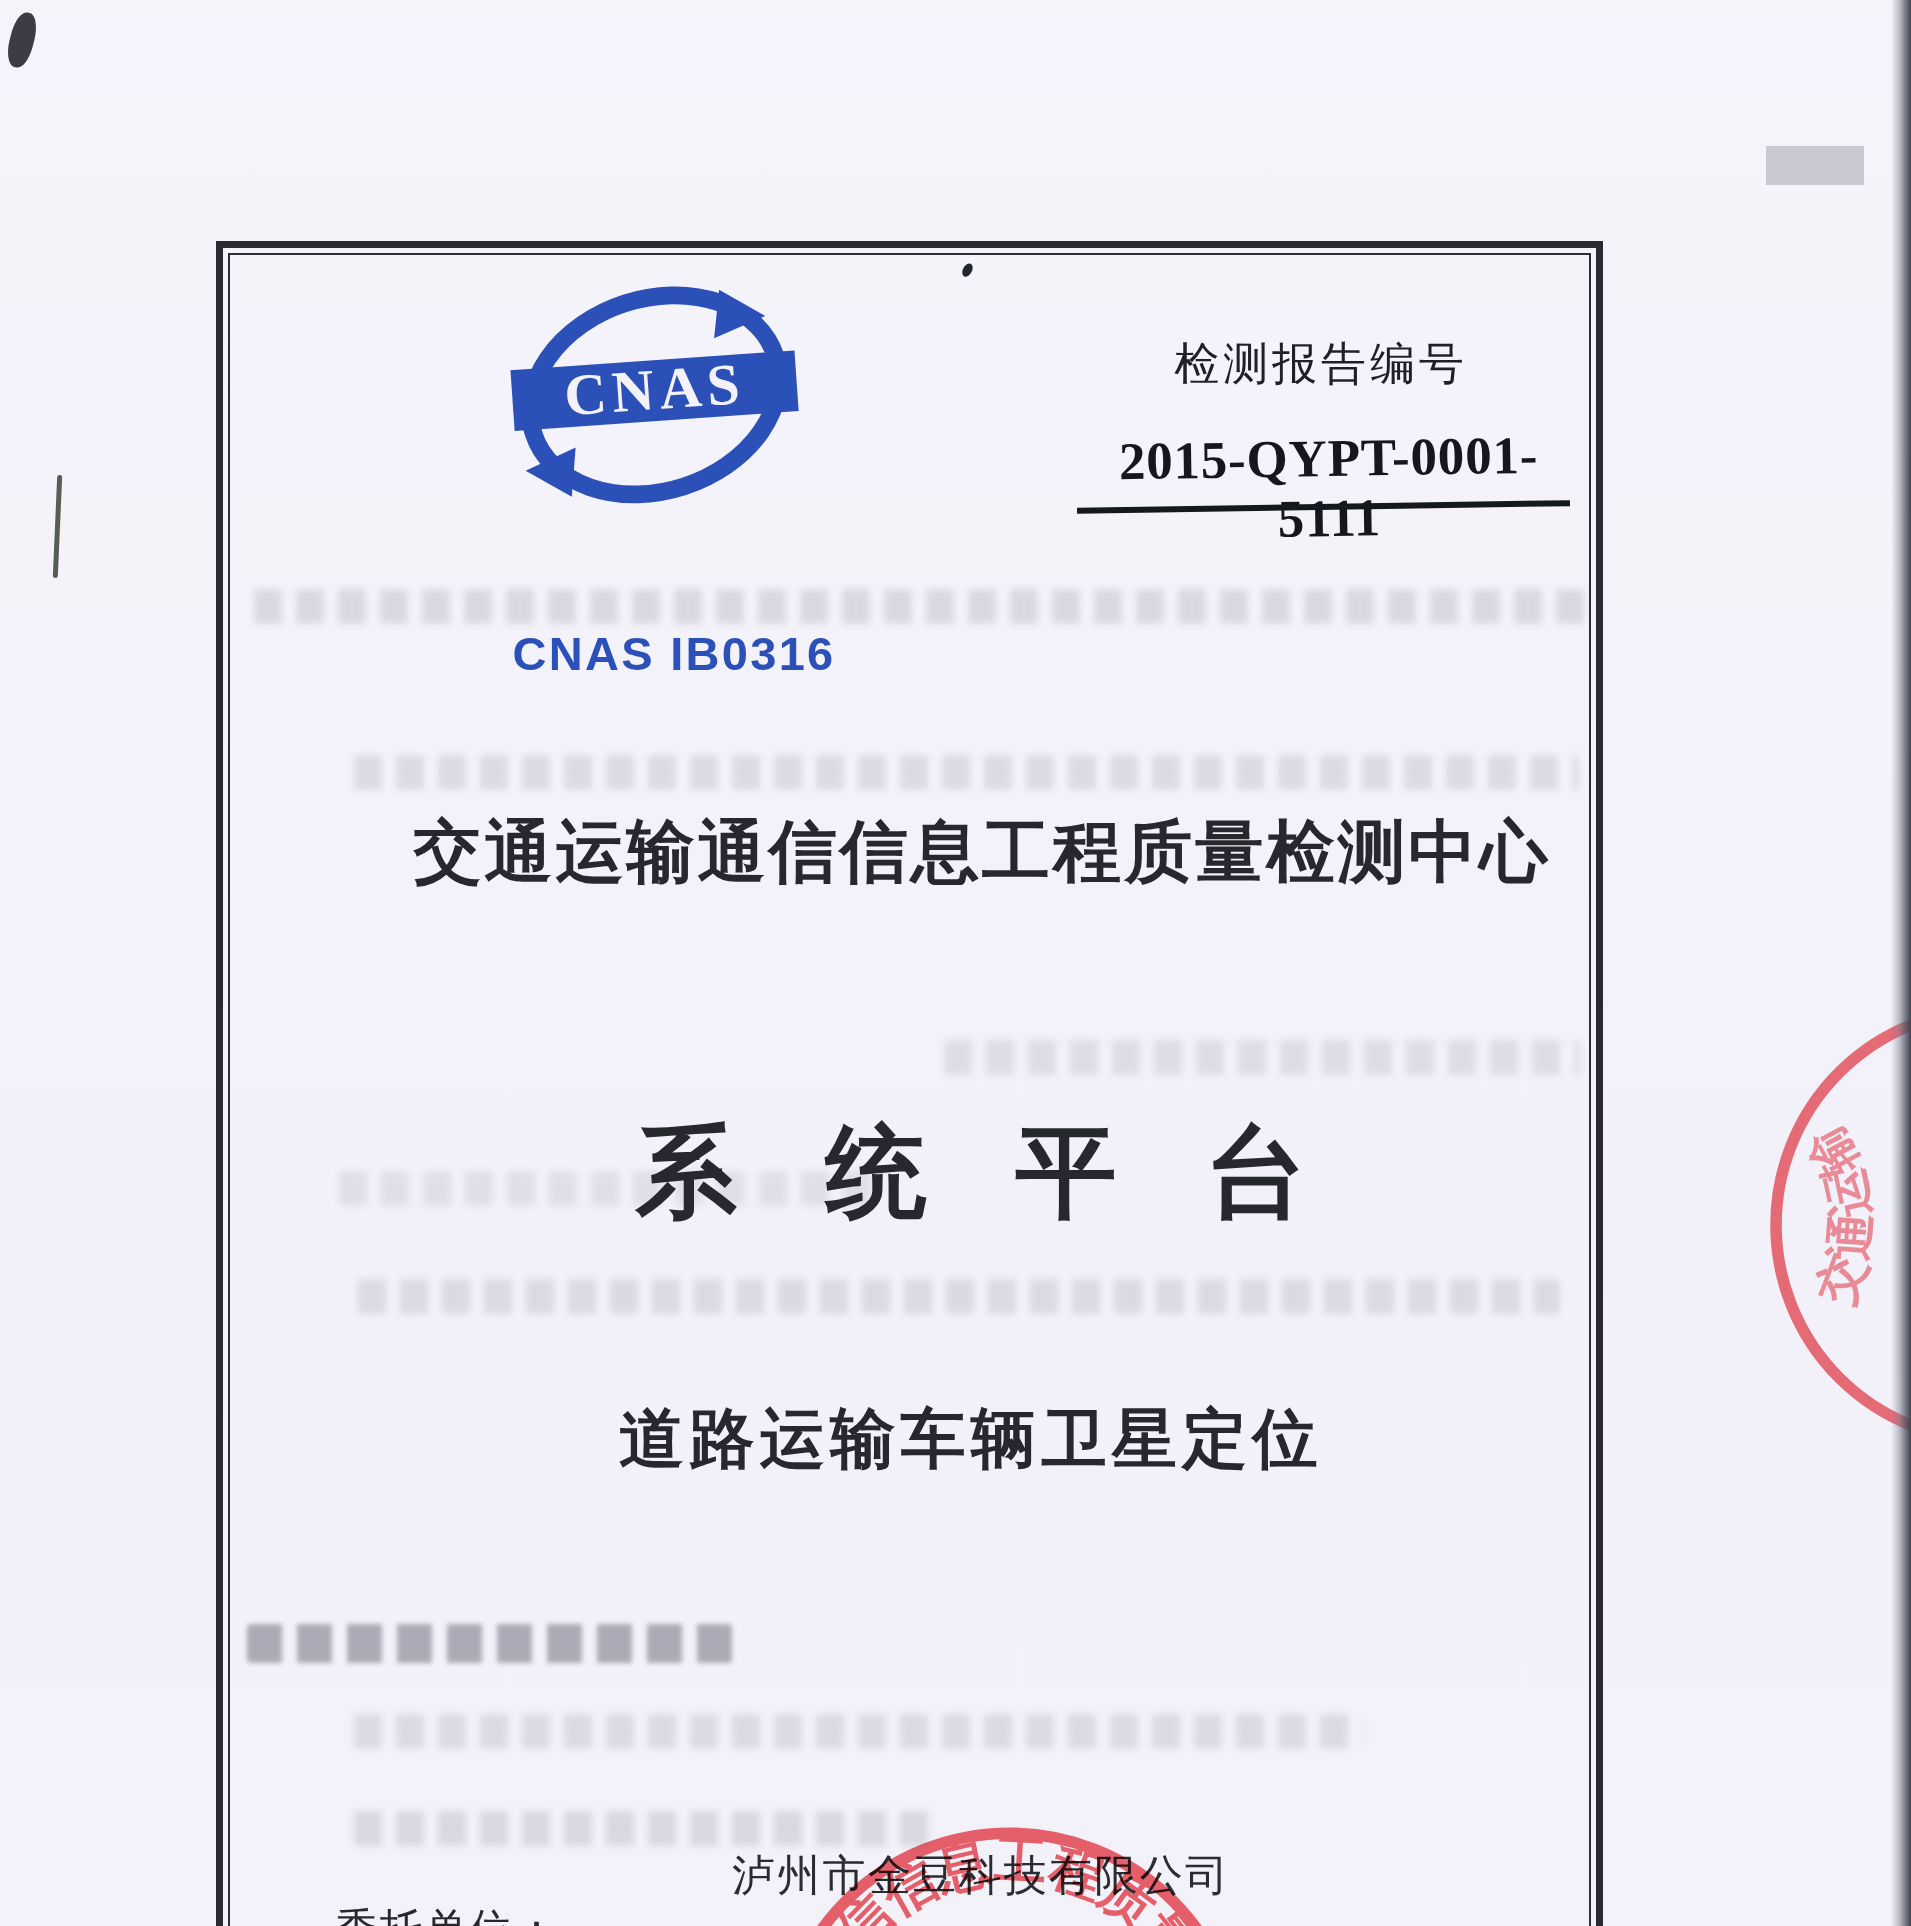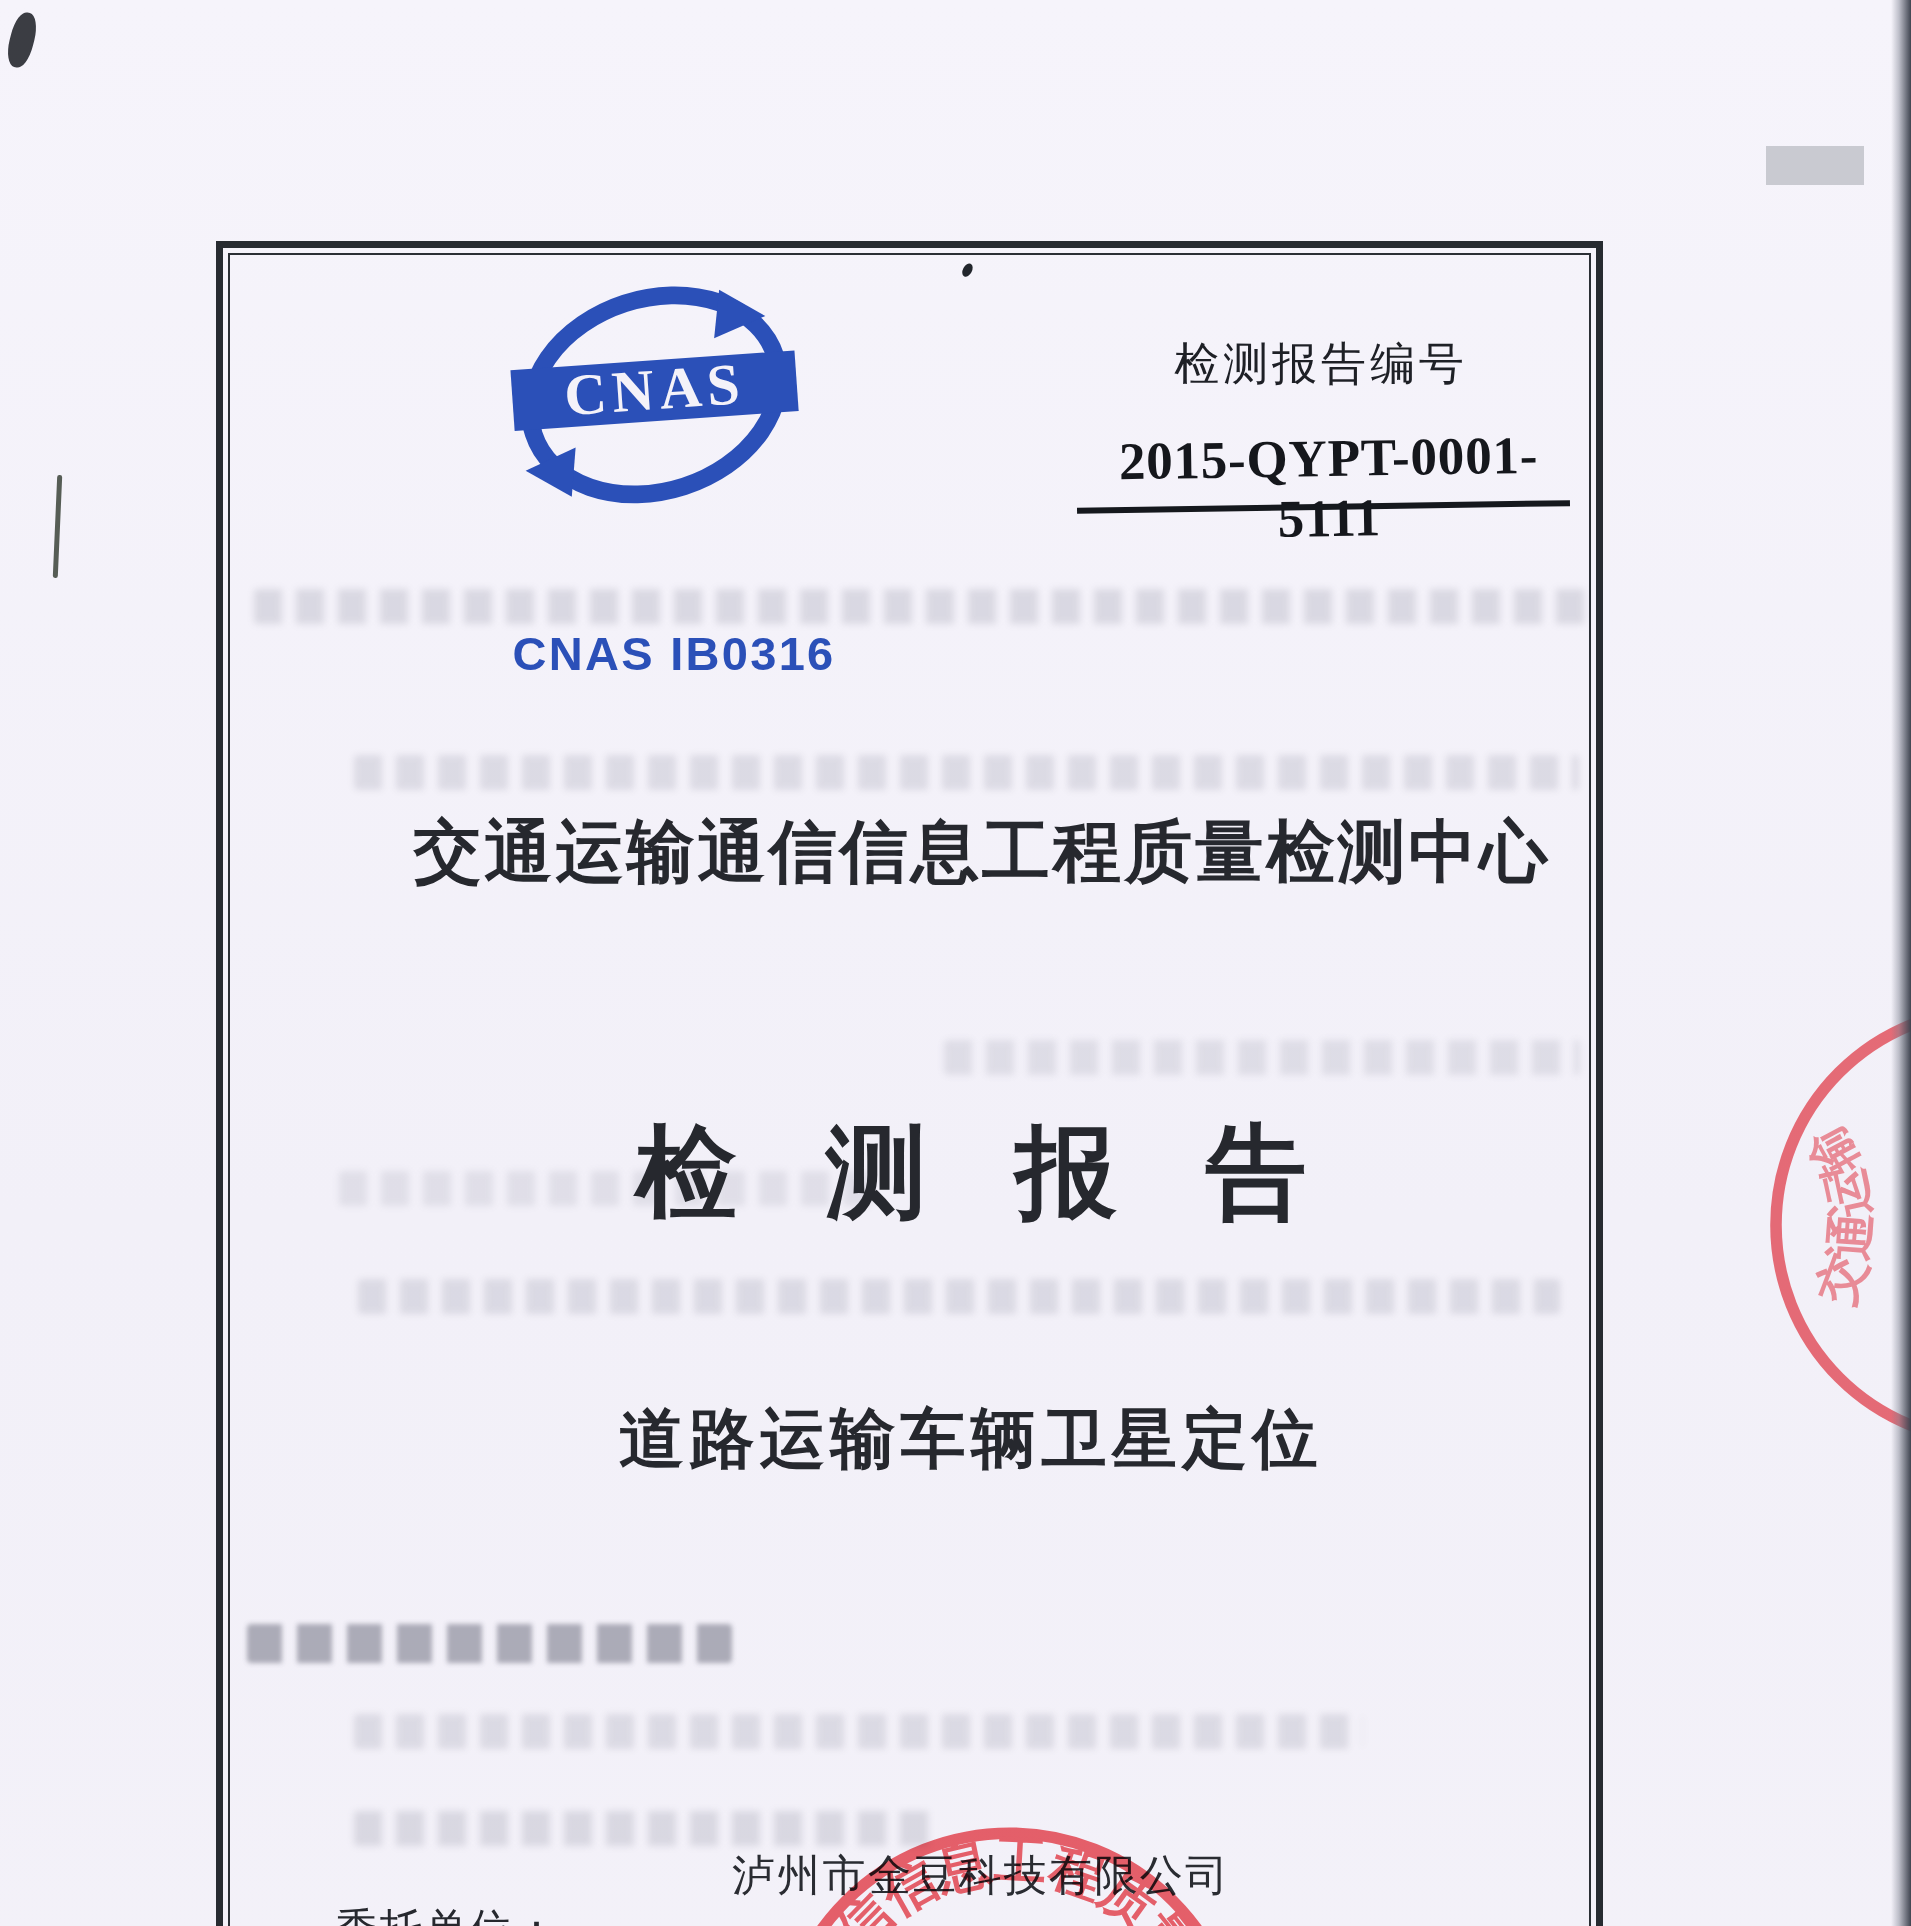--- a/index.html
+++ b/index.html
@@ -136,21 +136,21 @@
     </g>
   </svg>
   <div class="cnas-cert">CNAS IB0316</div>
 
   <div class="report-no-label">检测报告编号</div>
   <div class="report-no">2015-QYPT-0001-5111</div>
   <div class="num-underline"></div>
 
   <div class="org-name">交通运输通信信息工程质量检测中心</div>
 
-  <div class="doc-title">检测报告</div>
+  <div class="doc-title">系统平台</div>
 
   <div class="subtitle1">道路运输车辆卫星定位</div>
 
   <div>
     <div class="form-value" style="left:732px;top:1847px;width:655px">泸州市金豆科技有限公司</div>
     <div class="form-label" style="top:1901px">委托单位：</div>
 
   </div>
   <div>
     

